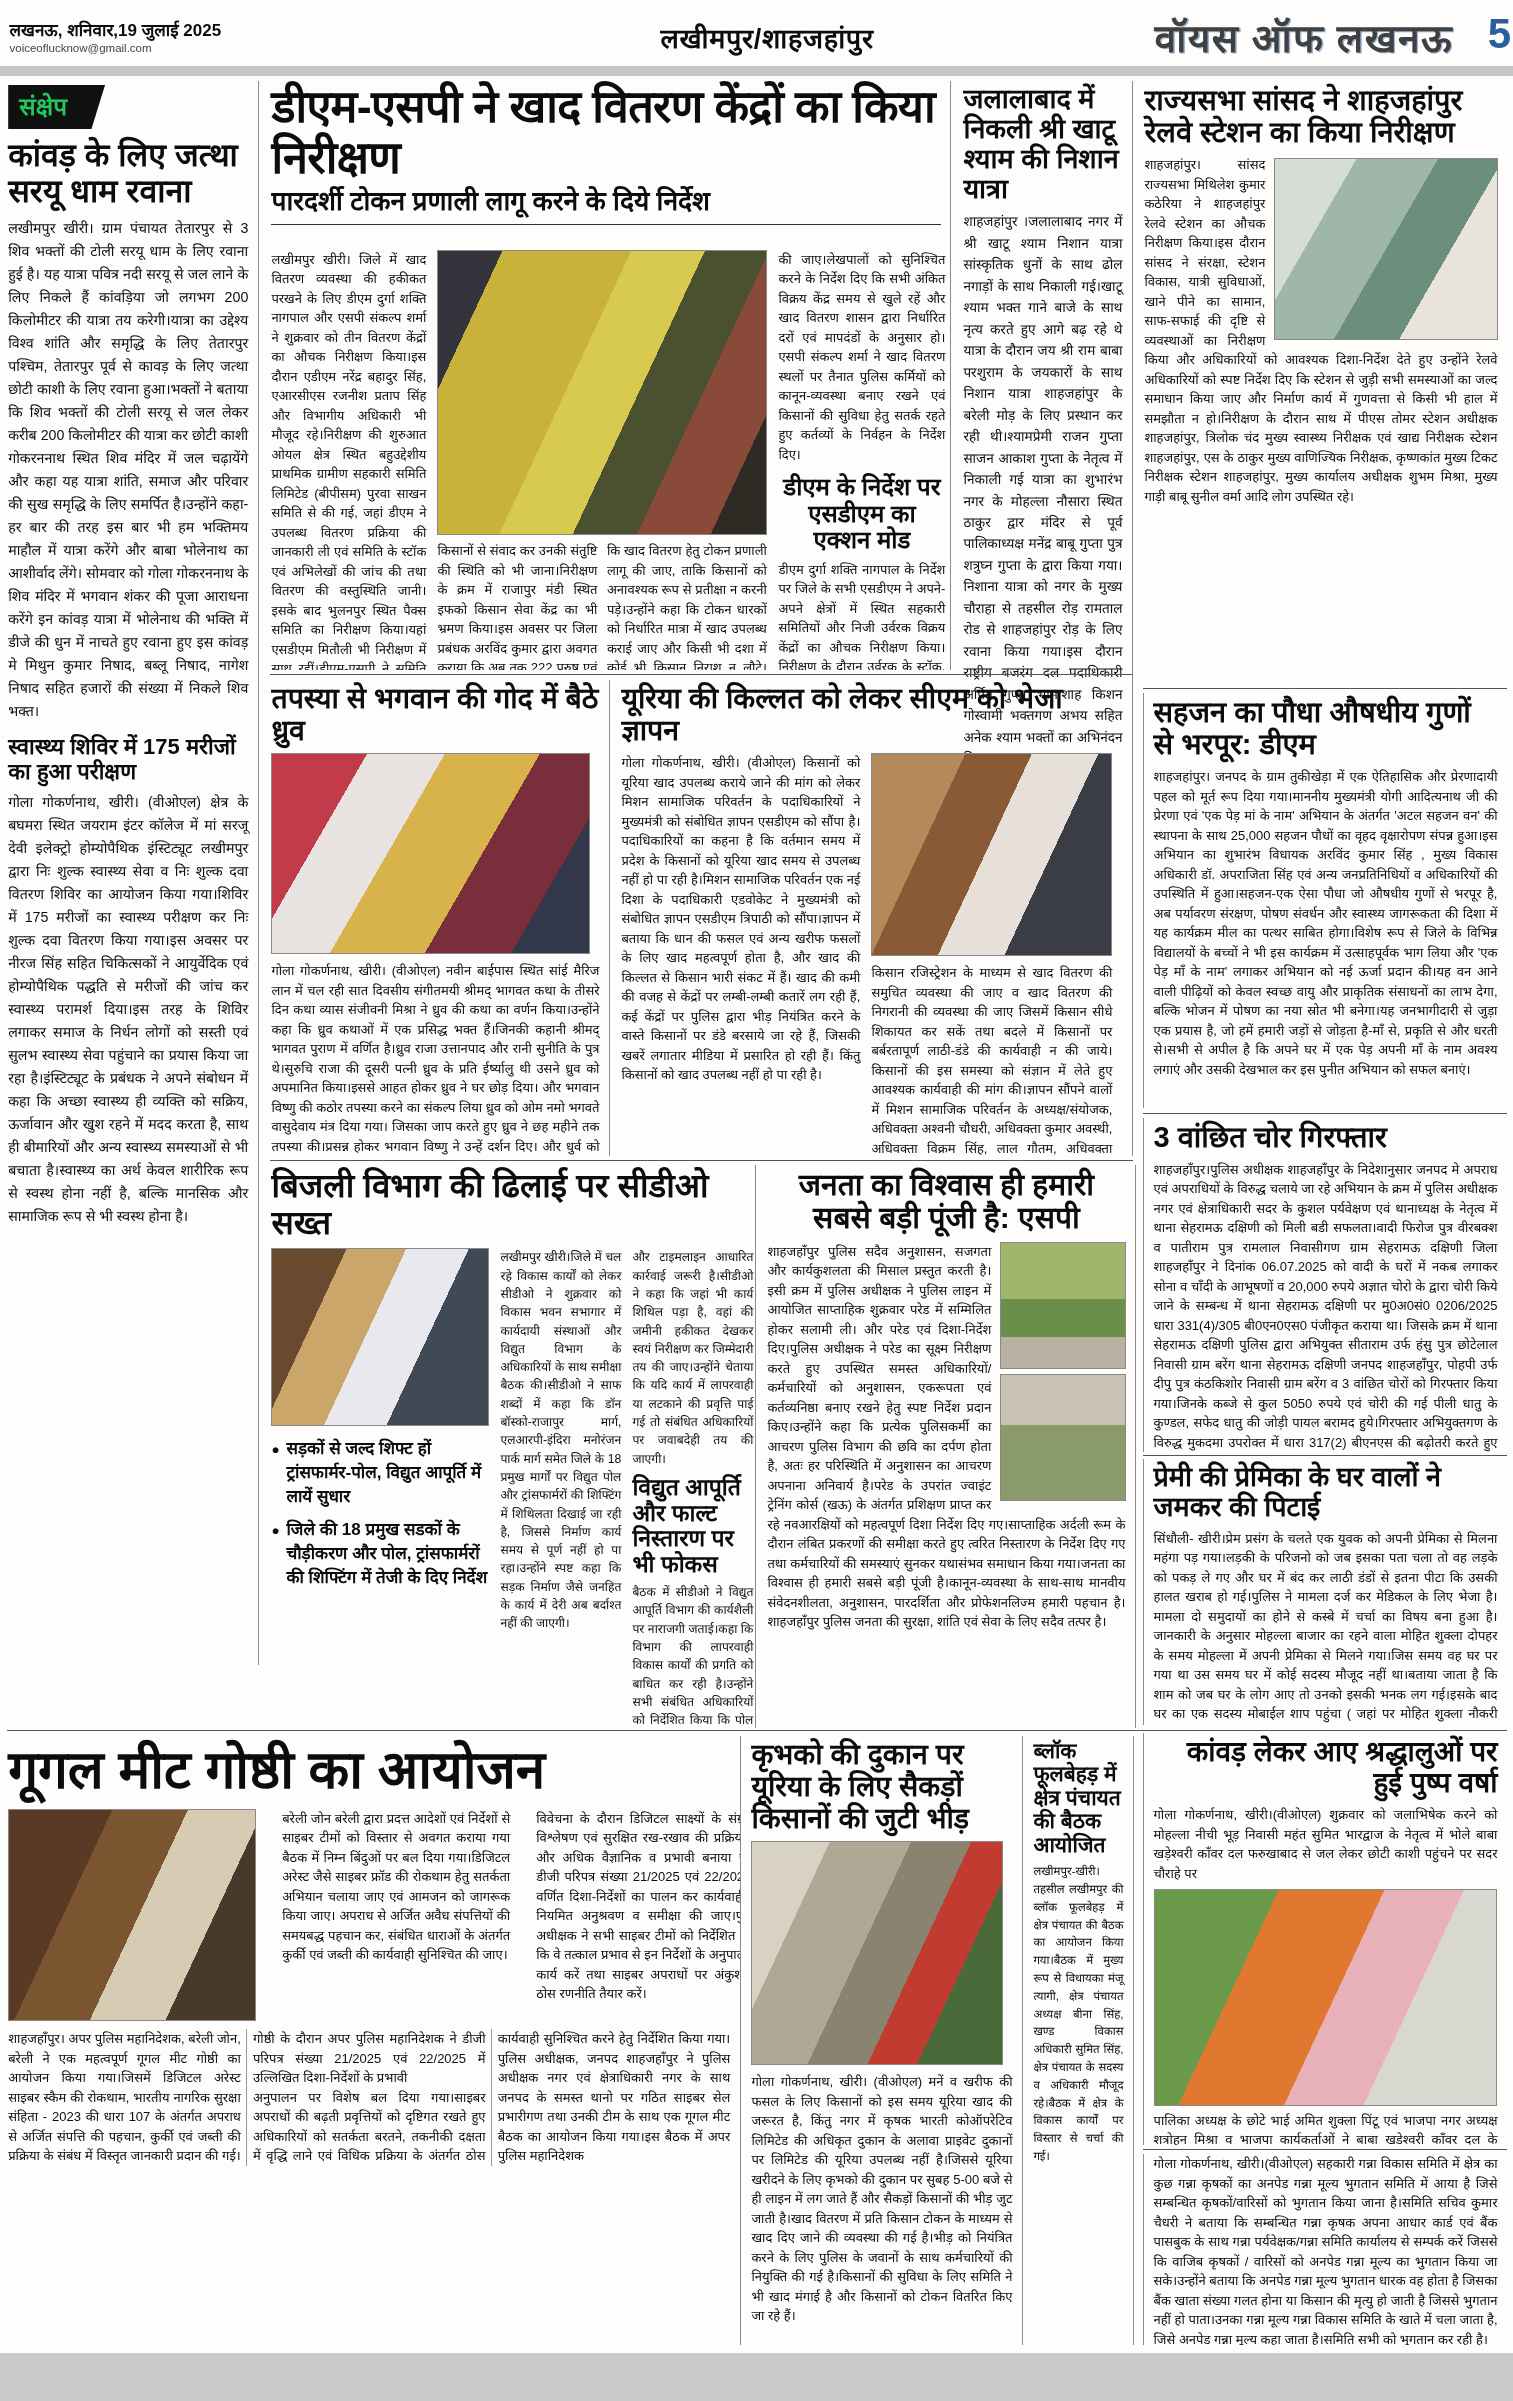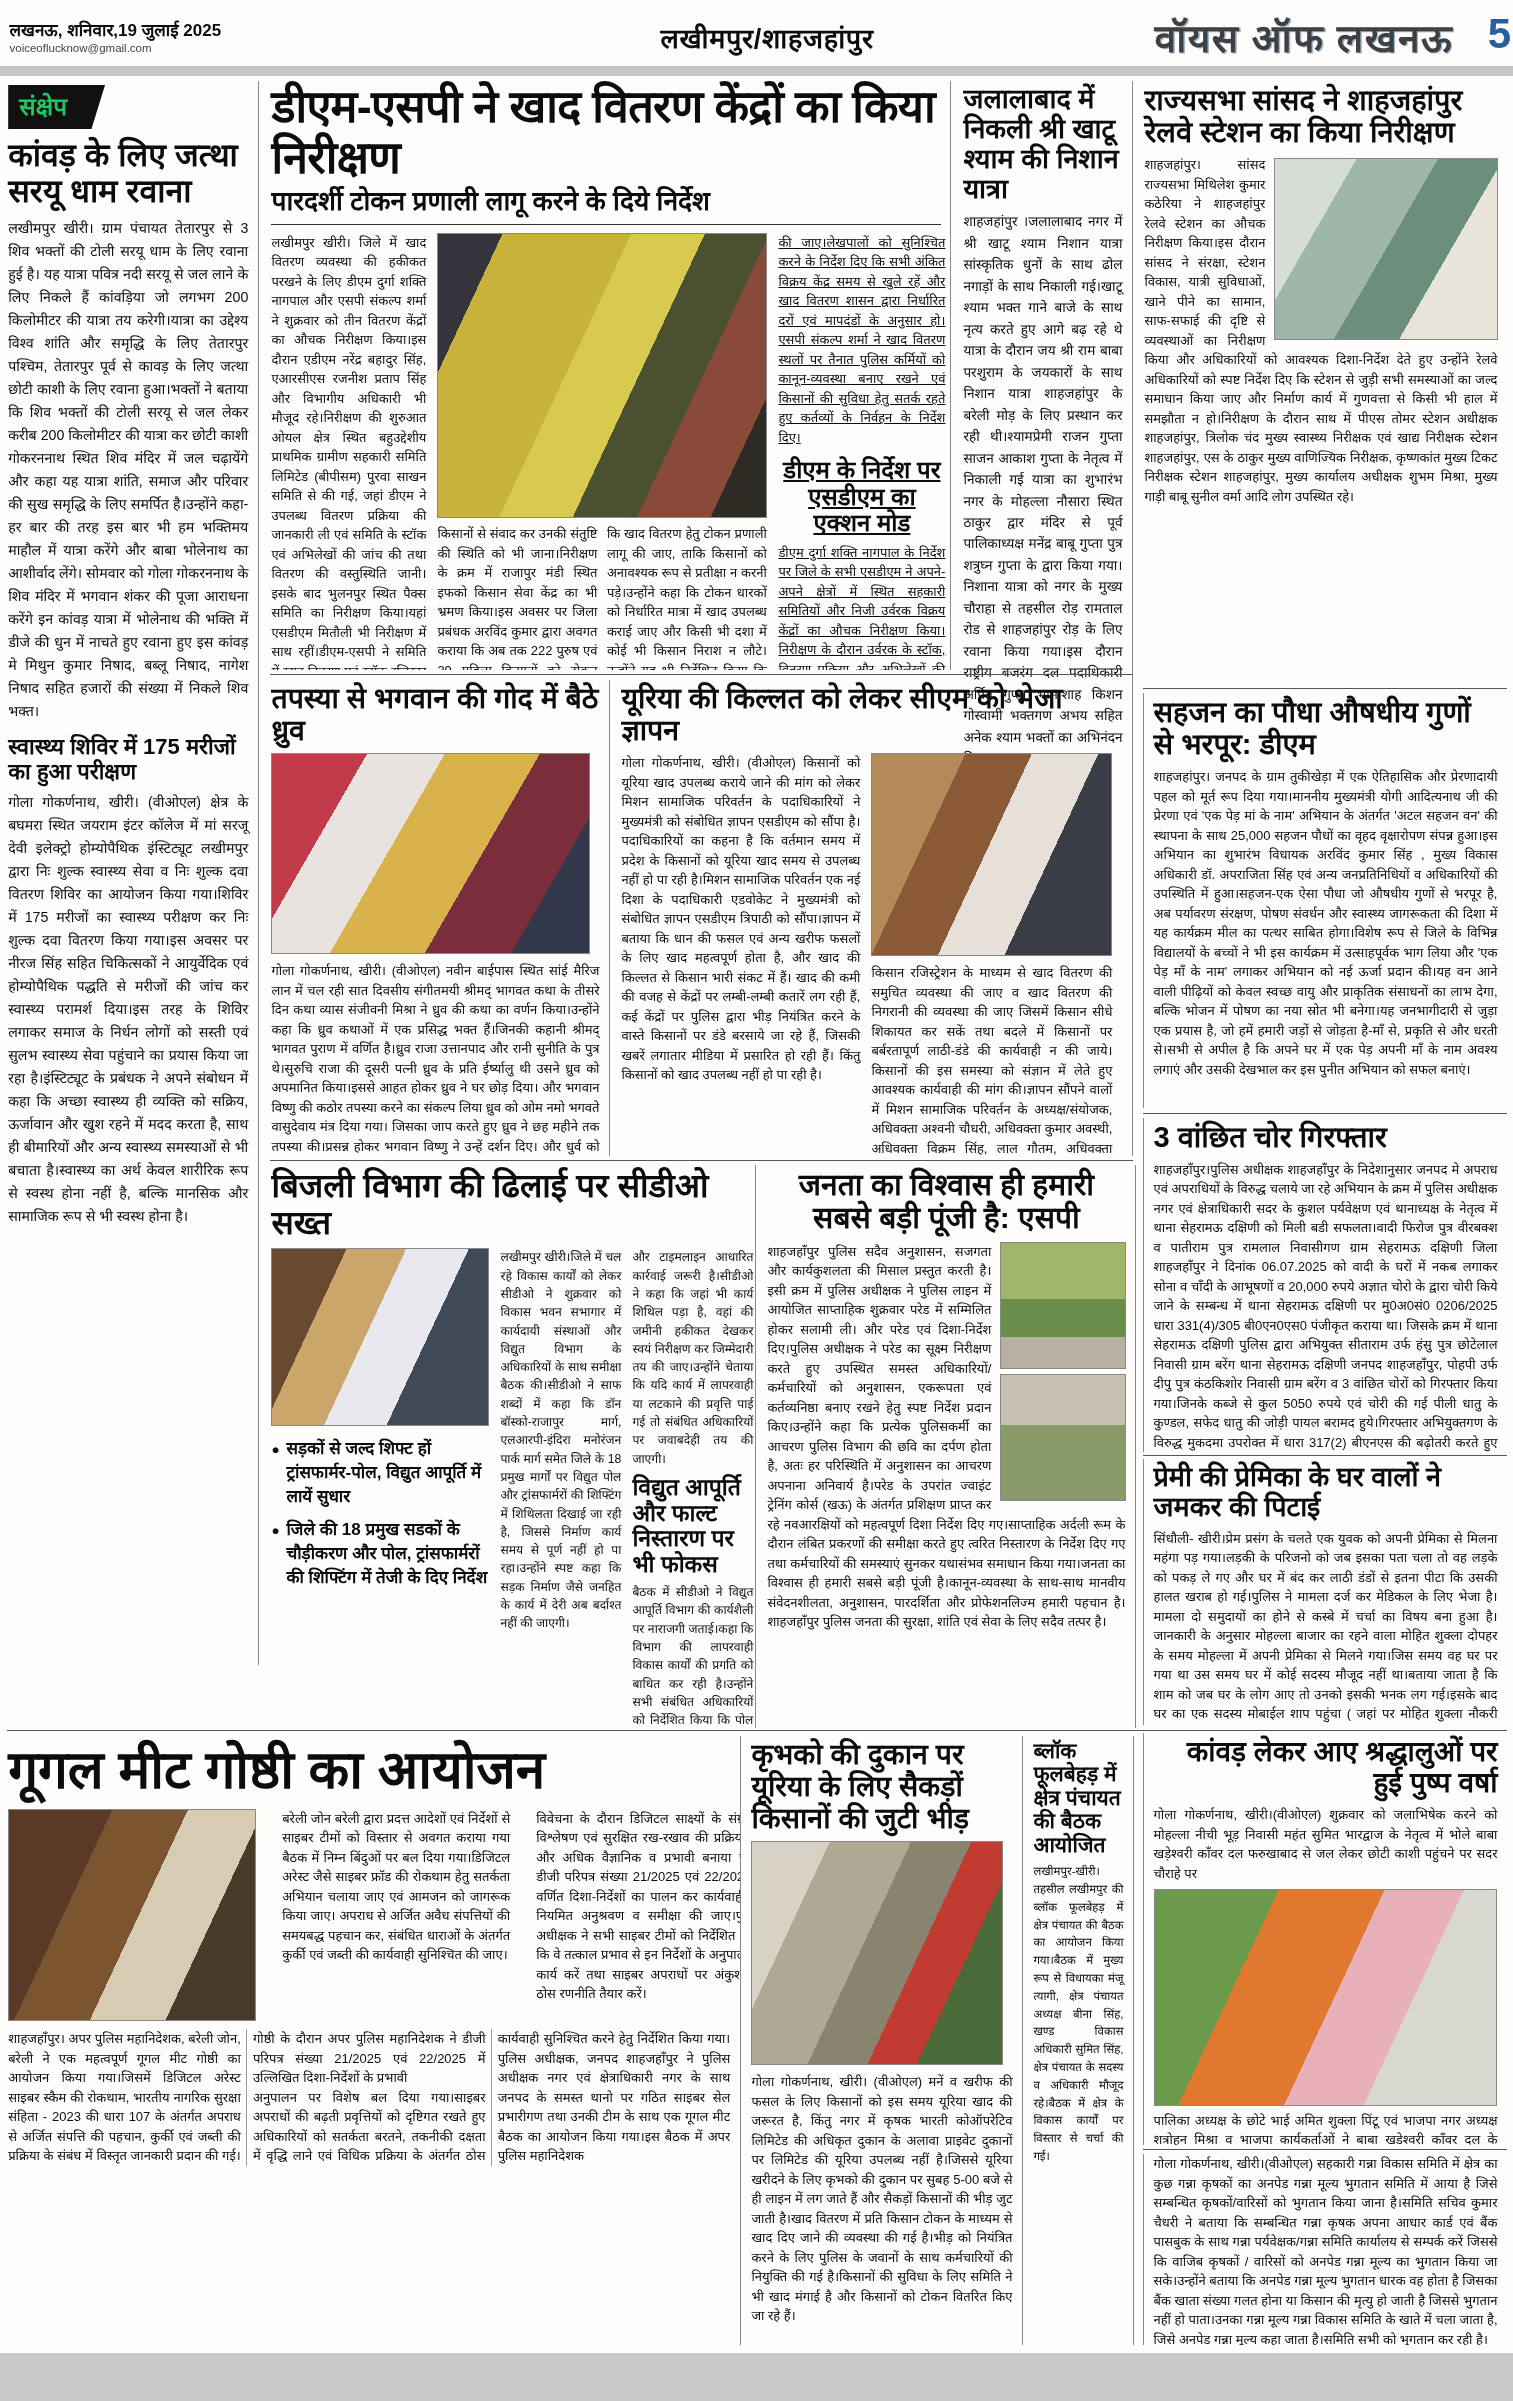--- a/index.html
+++ b/index.html
@@ -26,25 +26,25 @@
   
   .badge{display:inline-block;background:#111;color:#22c55e;font-weight:bold;font-size:24.4px;
          padding:4.1px 38px 6.8px 11px;margin:4.1px 0 6.8px 0;
          clip-path:polygon(0 0,100% 0,86% 100%,0 100%);}
   .rail-head{font-size:32px;}
   .rail-body{font-size:14.2px;line-height:1.62;}
   .health-head{font-size:22px;margin-top:12.2px;}
 
   
   .main-head{font-size:45px;letter-spacing:-0.7px;margin:1.4px 0 4.1px 0;}
-  .main-sub{font-size:26.4px;border-bottom:1.4px solid #333;padding-bottom:6.8px;margin-bottom:8px;}
+  .main-sub{font-size:26.4px;border-bottom:1.4px solid #333;padding-bottom:6.8px;margin-bottom:25px;}
   .main-cols{display:flex;gap:11px;}
   .mcolA{width:155px;flex:none;}
   .mmid{width:330px;flex:none;}
-  .mcolD{width:167px;flex:none;text-decoration:underline;}
+  .mcolD{width:167px;flex:none;}
   .mmid-cols{display:flex;gap:9.5px;margin-top:6.8px;}
   .mmid-cols>div{width:160px;}
   .action-head{font-size:24px;text-align:center;margin:9.5px 0 5.4px 0;}
 
   
   .photo{border:0.7px solid #888;box-sizing:border-box;}
   .ph-warehouse{background:linear-gradient(115deg,#35343c 0 14%,#c9b23a 14% 42%,#d8c94f 42% 58%,#4a5030 58% 72%,#8a4a3a 72% 88%,#2e2a24 88% 100%);}
   .ph-station{background:linear-gradient(120deg,#d5ddd5 0 25%,#9fb7a8 25% 50%,#6c8f7d 50% 70%,#e8e4da 70% 100%);}
   .ph-katha{background:linear-gradient(120deg,#c23b4a 0 22%,#e8e2e0 22% 40%,#d8b24a 40% 62%,#7a2d3a 62% 82%,#32384a 82% 100%);}
   .ph-memo{background:linear-gradient(115deg,#b58a5a 0 28%,#8a5a36 28% 48%,#e6e0d8 48% 68%,#3a3c46 68% 100%);}

